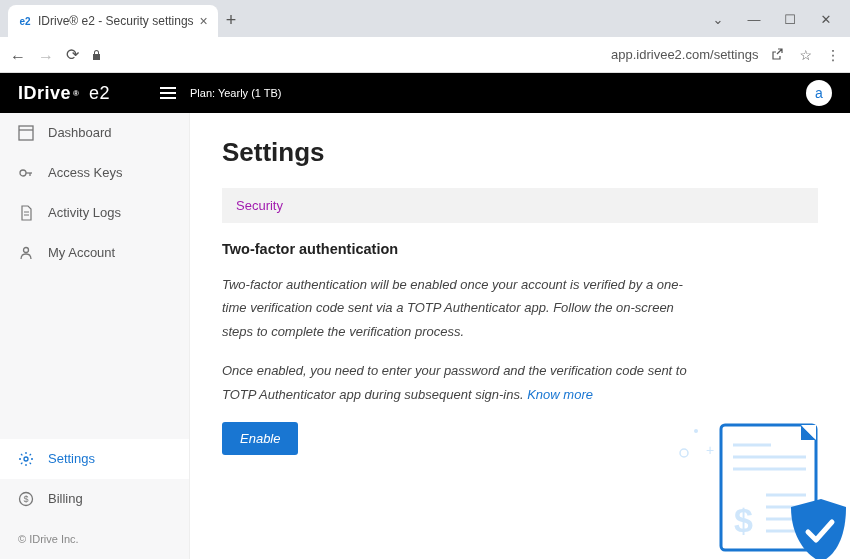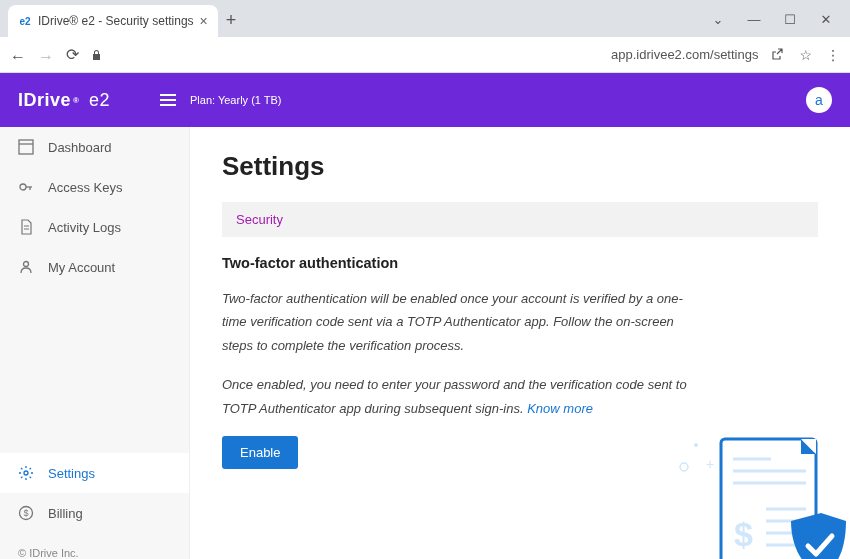--- a/index.html
+++ b/index.html
@@ -15,47 +15,47 @@
 .window-controls span { width: 28px; text-align: center; font-size: 13px; }
 
 .address-bar { background: #fff; height: 36px; display: flex; align-items: center; padding: 0 10px; gap: 12px; border-bottom: 1px solid #ddd; }
 .nav-btn { color: #555; font-size: 16px; }
 .nav-btn.disabled { color: #bbb; }
 .url-bar { flex: 1; display: flex; align-items: center; gap: 8px; font-size: 13px; color: #555; justify-content: space-between; }
 .lock-icon { font-size: 11px; color: #555; }
 .addr-actions { display: flex; gap: 14px; color: #555; font-size: 14px; align-items: center; }
 
 
-.app-header { background: #6d28d9; height: 54px; display: flex; align-items: center; color: #fff; }
+.app-header { background: #000000; height: 40px; display: flex; align-items: center; color: #fff; }
 .logo-area { width: 190px; display: flex; align-items: center; padding-left: 18px; gap: 10px; }
 .logo-text { font-size: 18px; font-weight: 600; letter-spacing: 0.5px; display: flex; align-items: center; gap: 2px; }
 .logo-text sup { font-size: 8px; }
 .hamburger { margin-left: auto; margin-right: 14px; display: flex; flex-direction: column; gap: 3px; }
 .hamburger span { width: 16px; height: 2px; background: #fff; }
 .plan-text { font-size: 11px; color: #fff; text-align: right; }
 .avatar { margin-left: auto; margin-right: 18px; width: 26px; height: 26px; border-radius: 50%; background: #fff; color: #1976d2; display: flex; align-items: center; justify-content: center; font-size: 14px; font-weight: 500; }
 
 
 .app-body { display: flex; height: calc(559px - 37px - 36px - 40px); }
 .sidebar { width: 190px; background: #f7f7f8; display: flex; flex-direction: column; border-right: 1px solid #eee; }
 .sidebar-main { flex: 1; }
-.sidebar-item { display: flex; align-items: center; gap: 14px; padding: 12px 18px; font-size: 13px; color: #555; cursor: pointer; }
+.sidebar-item { display: flex; gap: 14px; padding: 12px 18px; font-size: 13px; color: #555; cursor: pointer; }
 .sidebar-item.active { background: #fff; color: #1976d2; }
 .sidebar-item.active .sidebar-icon { color: #1976d2; }
 .sidebar-icon { width: 16px; height: 16px; display: flex; align-items: center; justify-content: center; color: #777; }
 .sidebar-footer { padding: 14px 18px; font-size: 11px; color: #888; }
 
 
 .content { flex: 1; background: #fff; padding: 24px 32px; position: relative; overflow: hidden; }
 .page-title { font-size: 26px; font-weight: 700; color: #222; margin-bottom: 20px; }
 .section-header { background: #f2f2f2; padding: 10px 14px; font-size: 13px; color: #a21caf; margin-bottom: 18px; }
 .subsection-title { font-size: 14.5px; font-weight: 700; color: #222; margin-bottom: 16px; }
 .body-text { font-size: 13px; color: #444; line-height: 1.8; margin-bottom: 16px; max-width: 480px; font-style: italic; }
 .body-text a { color: #1976d2; text-decoration: none; }
-.primary-btn { background: #1976d2; color: #fff; border: none; padding: 9px 18px; font-size: 13px; border-radius: 3px; cursor: pointer; }
+.primary-btn { background: #1976d2; color: #fff; border: none; padding: 9px 18px; font-size: 13px; border-radius: 3px; cursor: pointer; font-style: italic; }
 
 .illustration { position: absolute; bottom: -8px; right: 4px; width: 170px; height: 160px; }
 
 svg { display: block; }
 </style>
 </head>
 <body>
 
 <div class="browser-chrome">
   <div class="tab">

